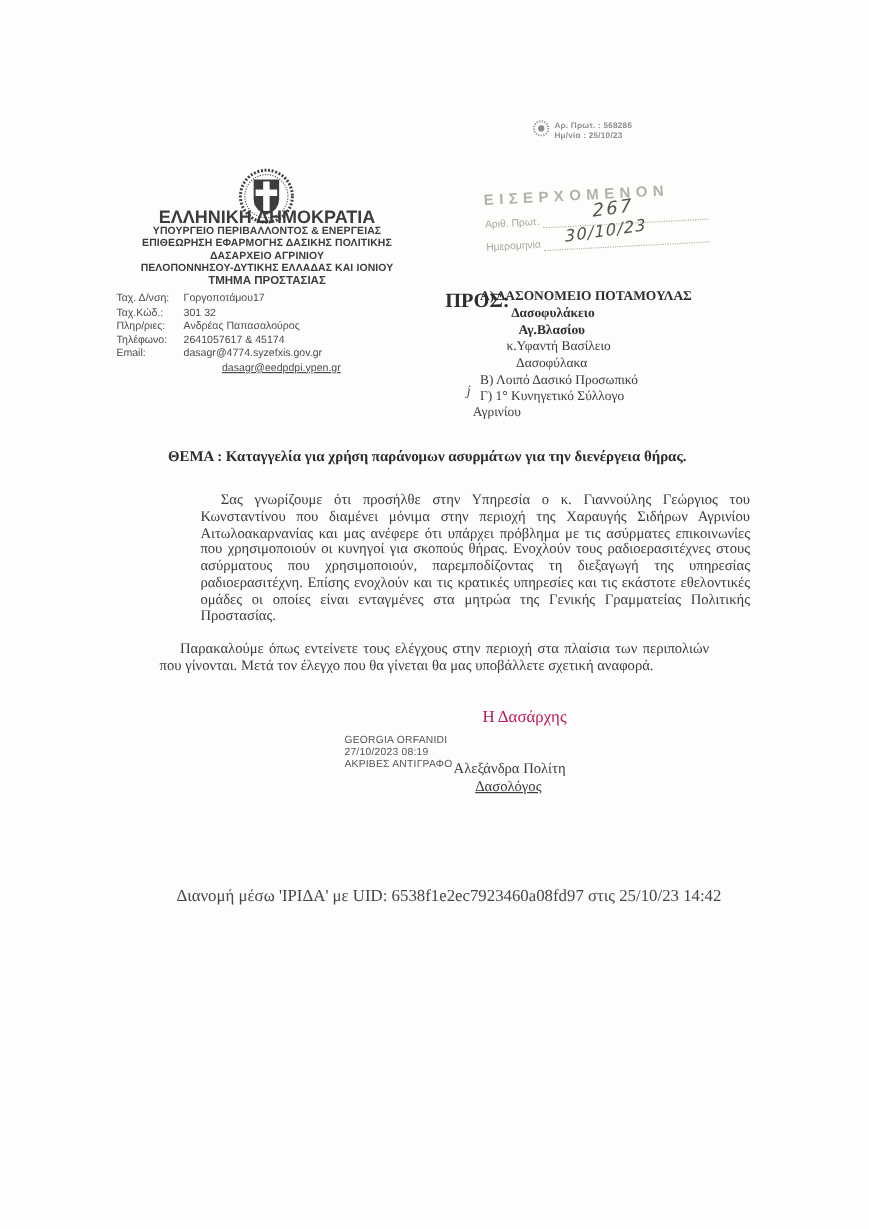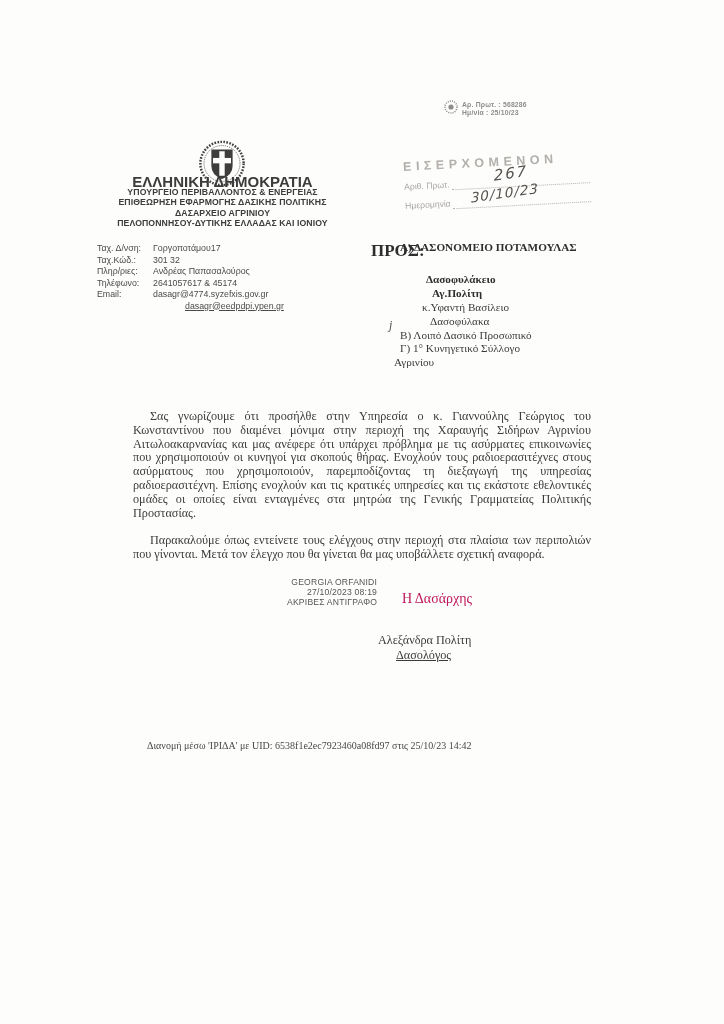--- a/index.html
+++ b/index.html
@@ -47,52 +47,52 @@
     transform:rotate(-5deg) skewX(-6deg);
     font-style:italic;
   }
   .hand-num{top:-9px;left:42px;font-size:15px;letter-spacing:2px;}
   .hand-date{top:-8px;left:18px;font-size:13.5px;letter-spacing:1px;}
 
   
   .pros-label{left:371px;top:241px;font-size:17px;font-weight:bold;color:#2e2e2e;}
   .recips{left:400px;top:241px;width:220px;font-size:11.2px;line-height:13.9px;color:#3a3a3a;}
   .recips .b{font-weight:bold;color:#2e2e2e;}
-  .recips .i1{padding-left:26px;margin-top:18px;}
+  .recips .i1{padding-left:26px;}
   .recips .i2{padding-left:32px;}
   .recips .i3{padding-left:22px;}
   .recips .i4{padding-left:30px;}
   .recips .i5{padding-left:-0px;}
   .recips .i7{padding-left:-6px;margin-left:-6px;}
   .jmark{left:389px;top:318px;font-size:12px;color:#4d4d4d;font-style:italic;}
 
   
   .subject{
     left:140px;top:373px;width:432px;
     font-size:12.4px;line-height:15.5px;font-weight:bold;color:#2c2c2c;
     padding-left:57px;text-indent:-57px;
   }
 
   
   .para{
     left:133px;width:458px;
     font-size:12.2px;line-height:13.8px;color:#3b3b3b;
     text-align:justify;text-indent:17px;
   }
-  .p1{top:410px;}
+  .p1{top:410px;margin-left:34px;}
   .p2{top:534px;}
 
   
   .sig-title{left:402px;top:591px;font-size:14px;color:#be185d;}
-  .digi{left:287px;top:577px;font-size:8.6px;line-height:10.2px;color:#555;letter-spacing:.2px;text-align:right;}
+  .digi{left:287px;top:611px;font-size:8.6px;line-height:10.2px;color:#555;letter-spacing:.2px;}
   .sig-name{left:378px;top:633px;font-size:12.2px;color:#3b3b3b;}
   .sig-role{left:396px;top:648px;font-size:12.2px;color:#3b3b3b;text-decoration:underline;}
 
   
-  .footer{left:147px;top:740px;font-size:10px;color:#474747;}
+  .footer{left:147px;top:740px;font-size:14px;color:#474747;}
 </style>
 </head>
 <body>
 
 <div class="page">
 
   <div class="abs proto-stamp">
     <span>
       <svg width="14" height="14" viewBox="0 0 14 14">
         <circle cx="7" cy="7" r="6" fill="none" stroke="#8f8d8b" stroke-width="1.6" stroke-dasharray="1 1.2"></circle>
@@ -114,20 +114,21 @@
       <rect x="19" y="23.2" width="22" height="6.6" fill="#fdfdfc"></rect>
     </svg>
   </div>
 
   <div class="abs hdr">
     <div class="l0">ΕΛΛΗΝΙΚΗ ΔΗΜΟΚΡΑΤΙΑ</div>
     <div class="lm">ΥΠΟΥΡΓΕΙΟ ΠΕΡΙΒΑΛΛΟΝΤΟΣ &amp; ΕΝΕΡΓΕΙΑΣ</div>
     <div class="lm">ΕΠΙΘΕΩΡΗΣΗ ΕΦΑΡΜΟΓΗΣ ΔΑΣΙΚΗΣ ΠΟΛΙΤΙΚΗΣ</div>
     <div class="lm">ΔΑΣΑΡΧΕΙΟ ΑΓΡΙΝΙΟΥ</div>
     <div class="lm">ΠΕΛΟΠΟΝΝΗΣΟΥ-ΔΥΤΙΚΗΣ ΕΛΛΑΔΑΣ ΚΑΙ ΙΟΝΙΟΥ</div>
+    <div class="l5">ΤΜΗΜΑ ΠΡΟΣΤΑΣΙΑΣ</div>
   </div>
 
   <div class="abs contact">
     <div class="row">
       <span class="lbl">Ταχ. Δ/νση:</span>
       <span class="val">Γοργοποτάμου17</span>
     </div>
     <div class="row">
       <span class="lbl">Ταχ.Κώδ.:</span>
       <span class="val">301 32</span>
@@ -160,29 +161,33 @@
       <span class="dots">
         <span class="hand hand-date">30/10/23</span>
       </span>
     </div>
   </div>
 
   <div class="abs pros-label serif">ΠΡΟΣ:</div>
   <div class="abs recips serif">
     <div class="b">Α) ΔΑΣΟΝΟΜΕΙΟ ΠΟΤΑΜΟΥΛΑΣ</div>
     <div class="b i1">Δασοφυλάκειο</div>
-    <div class="b i2">Αγ.Πολίτη</div>
+    <div class="b i2">Αγ.Βλασίου</div>
     <div class="i3">κ.Υφαντή Βασίλειο</div>
     <div class="i4">Δασοφύλακα</div>
     <div class="i5">Β) Λοιπό Δασικό Προσωπικό</div>
     <div class="i5">Γ) 1° Κυνηγετικό Σύλλογο</div>
     <div class="i7">Αγρινίου</div>
   </div>
   <div class="abs jmark serif">j</div>
 
+  <div class="abs subject serif">
+    <span>ΘΕΜΑ : </span>
+    <span>Καταγγελία για χρήση παράνομων ασυρμάτων για την διενέργεια θήρας.</span>
+  </div>
 
   <div class="abs para p1 serif">Σας γνωρίζουμε ότι προσήλθε στην Υπηρεσία ο κ. Γιαννούλης Γεώργιος του Κωνσταντίνου που διαμένει μόνιμα στην περιοχή της Χαραυγής Σιδήρων Αγρινίου Αιτωλοακαρνανίας και μας ανέφερε ότι υπάρχει πρόβλημα με τις ασύρματες επικοινωνίες που χρησιμοποιούν οι κυνηγοί για σκοπούς θήρας. Ενοχλούν τους ραδιοερασιτέχνες στους ασύρματους που χρησιμοποιούν, παρεμποδίζοντας τη διεξαγωγή της υπηρεσίας ραδιοερασιτέχνη. Επίσης ενοχλούν και τις κρατικές υπηρεσίες και τις εκάστοτε εθελοντικές ομάδες οι οποίες είναι ενταγμένες στα μητρώα της Γενικής Γραμματείας Πολιτικής Προστασίας.</div>
   <div class="abs para p2 serif">Παρακαλούμε όπως εντείνετε τους ελέγχους στην περιοχή στα πλαίσια των περιπολιών που γίνονται. Μετά τον έλεγχο που θα γίνεται θα μας υποβάλλετε σχετική αναφορά.</div>
 
   <div class="abs sig-title serif">Η Δασάρχης</div>
   <div class="abs digi">
     <div>GEORGIA ORFANIDI</div>
     <div>27/10/2023 08:19</div>
     <div>ΑΚΡΙΒΕΣ ΑΝΤΙΓΡΑΦΟ</div>
   </div>

